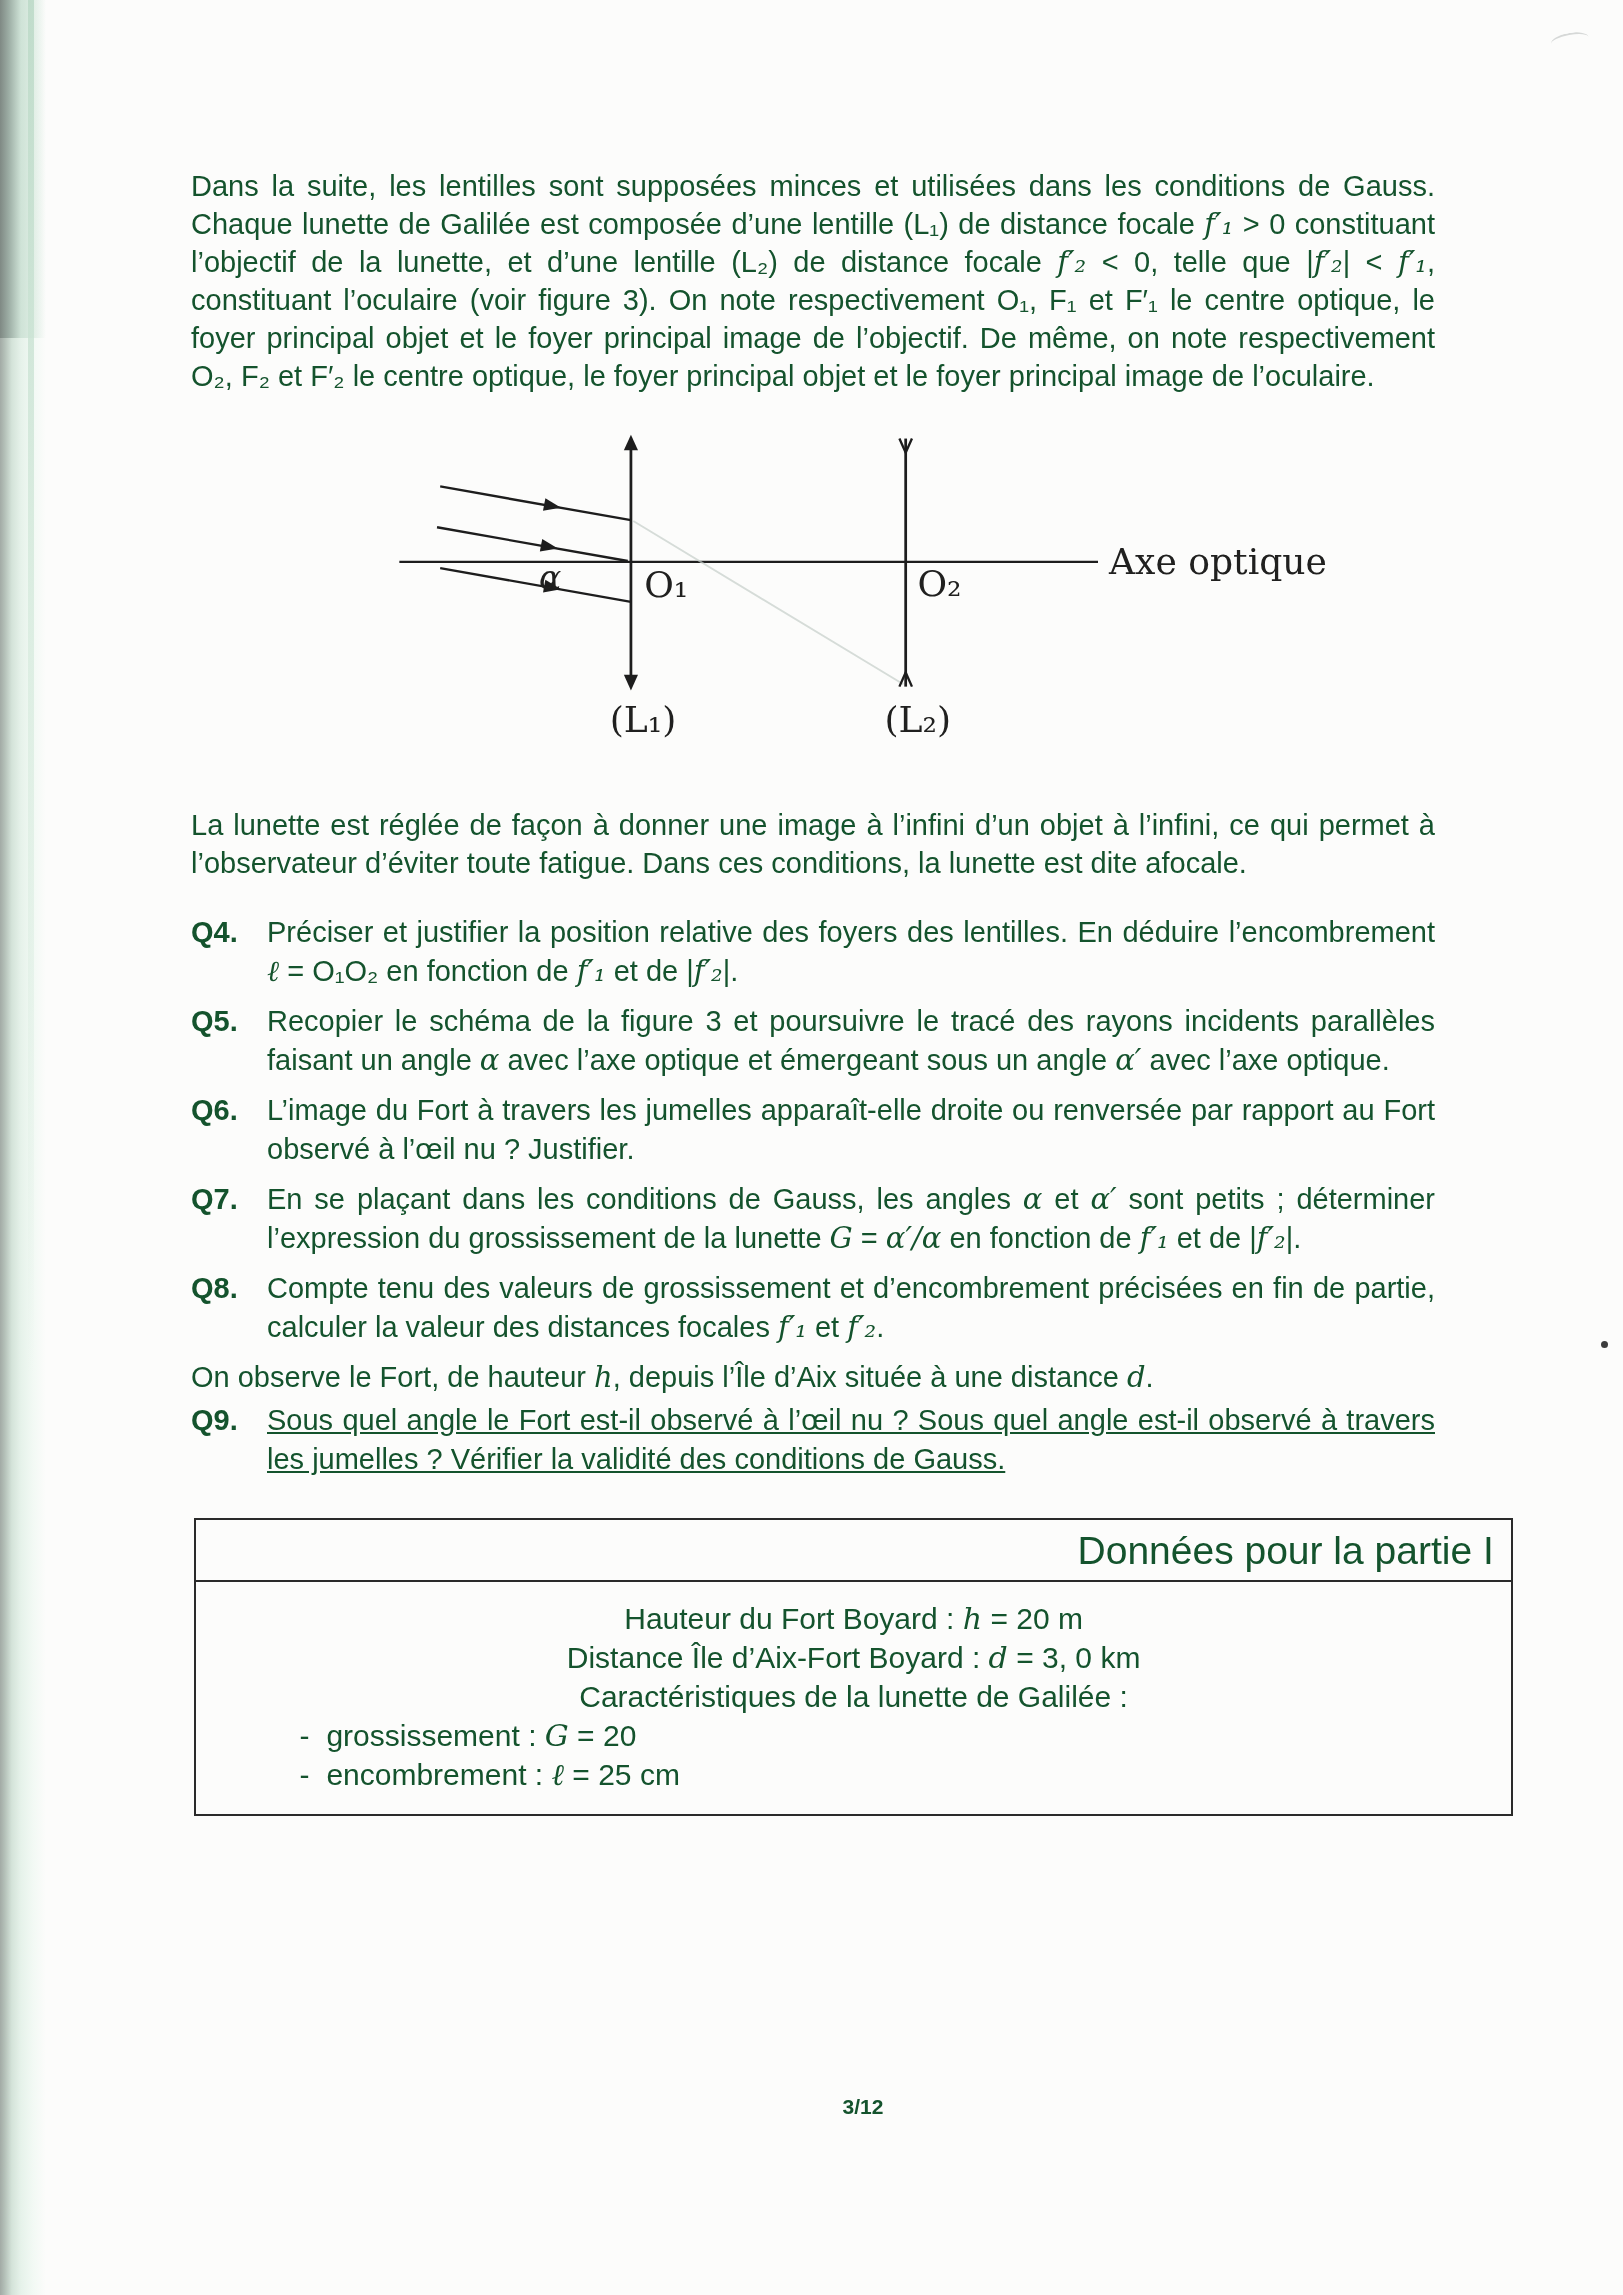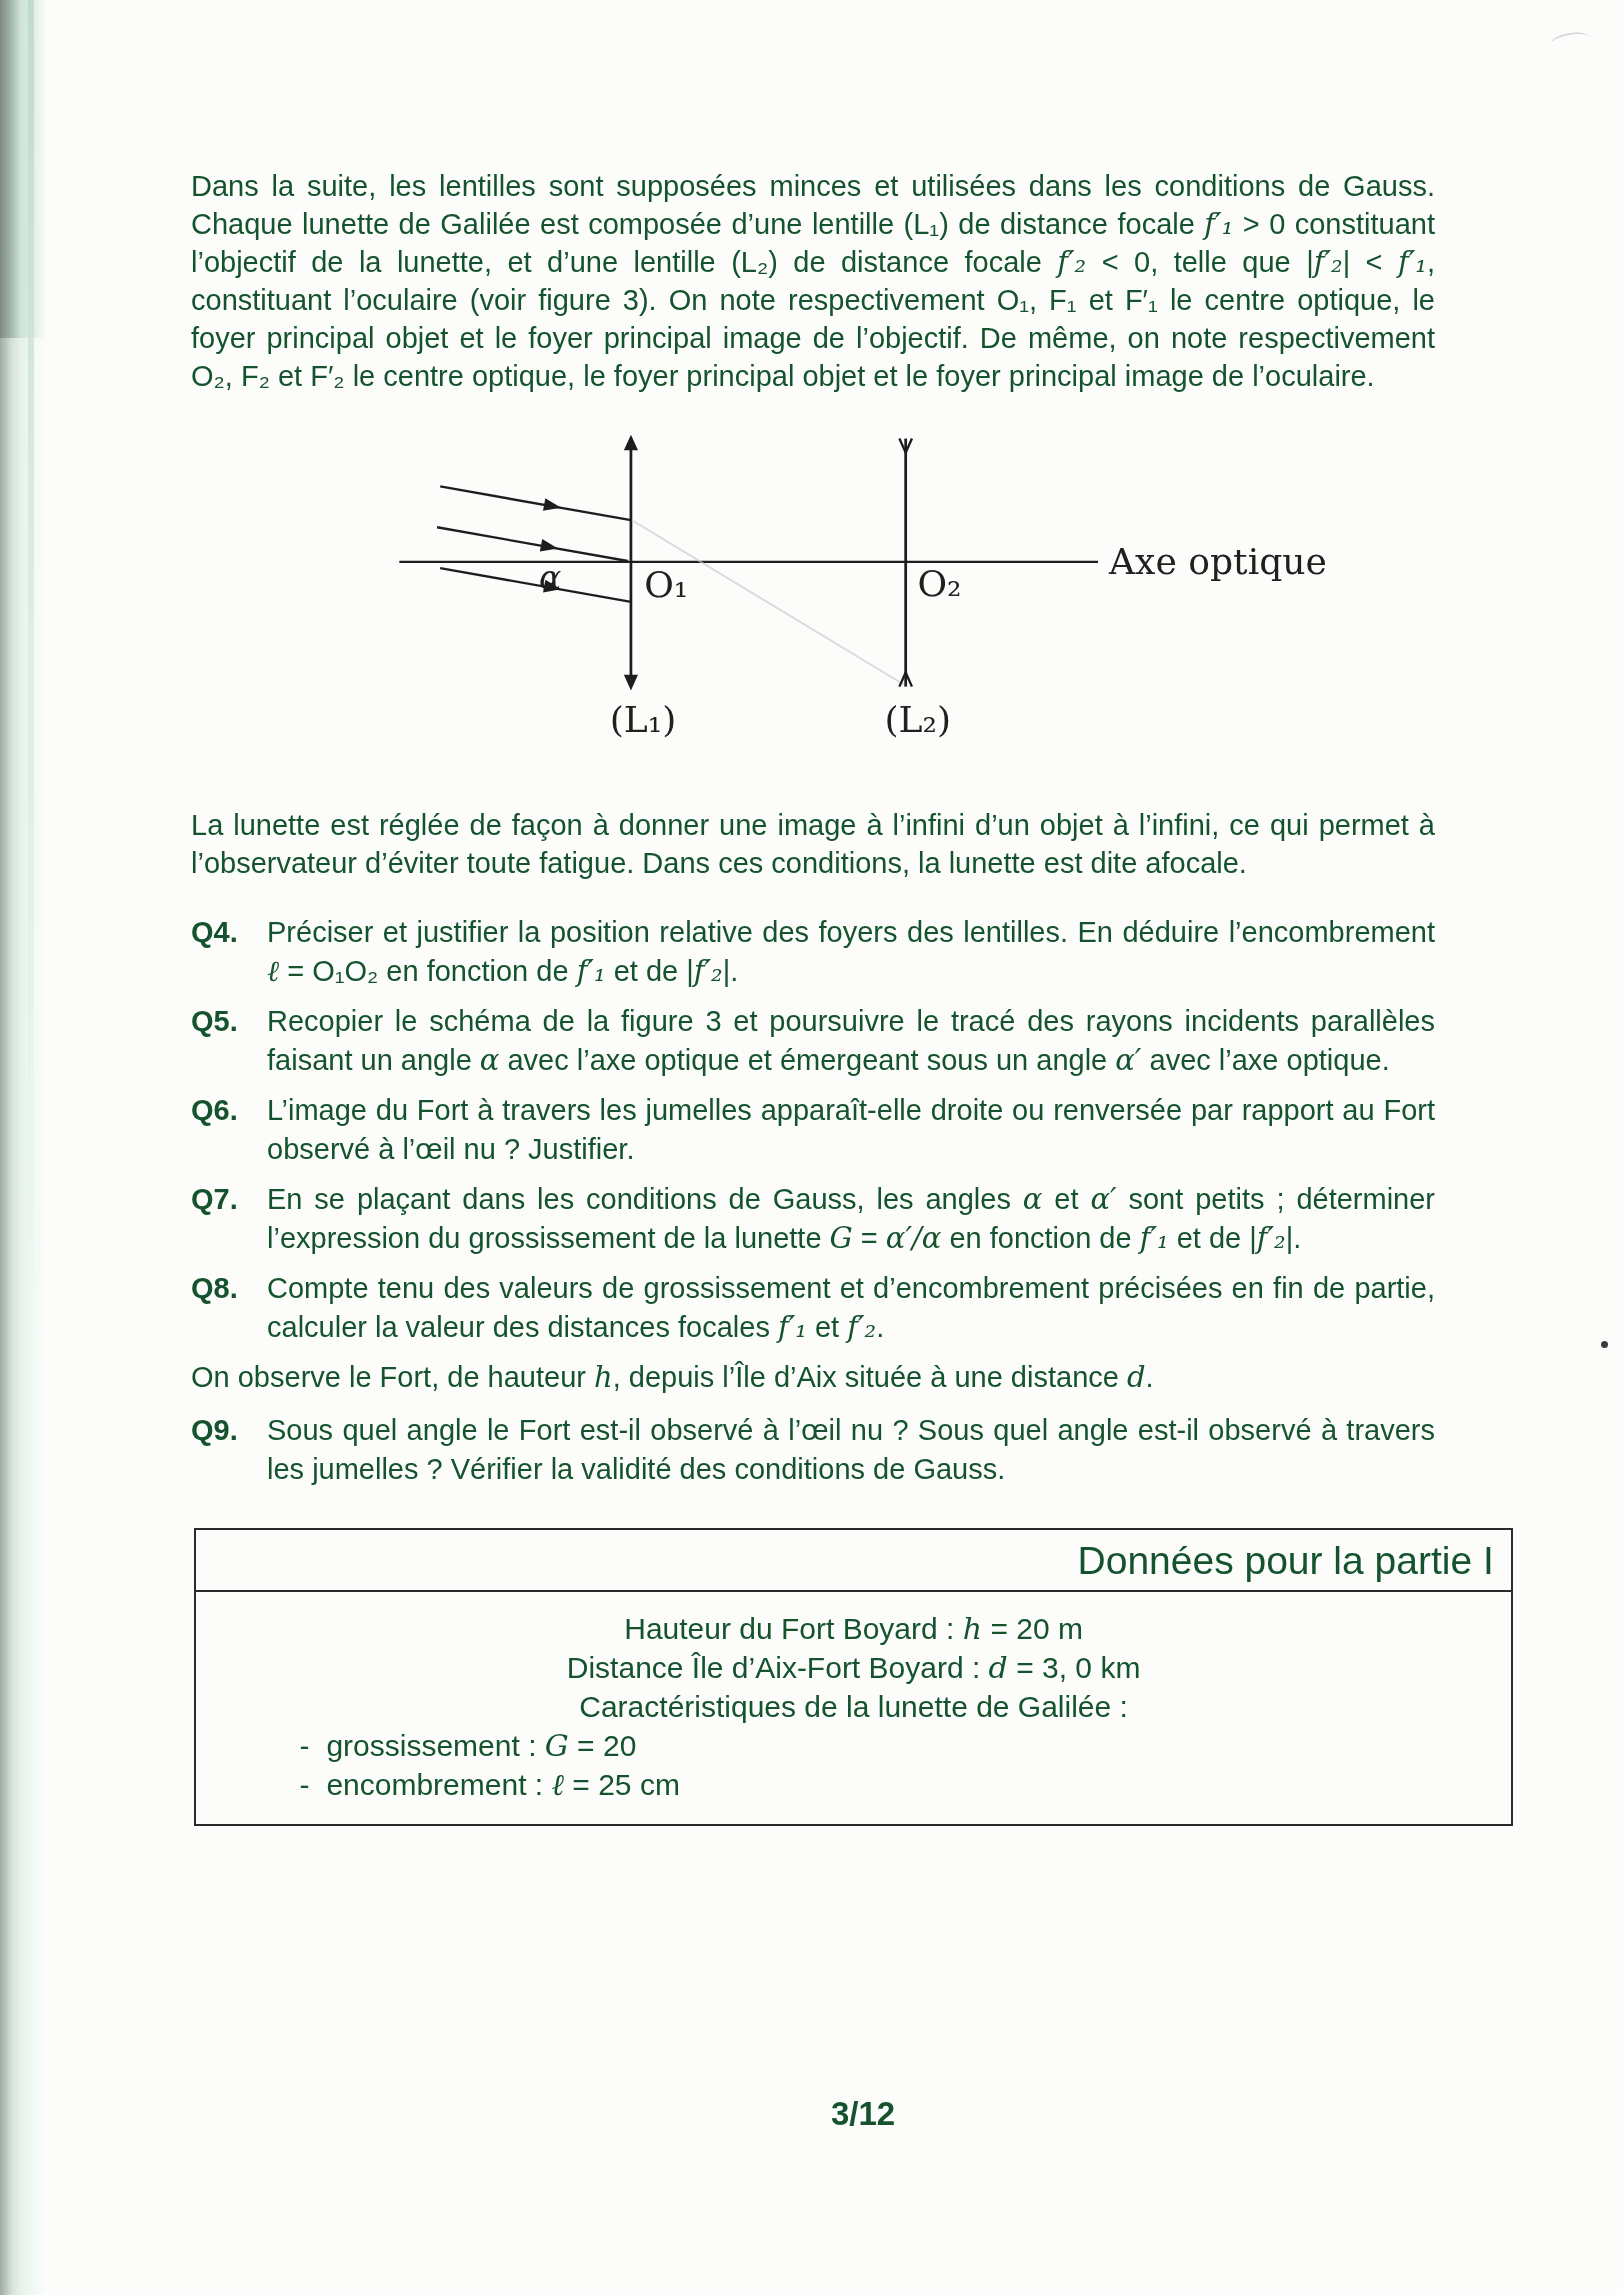--- a/index.html
+++ b/index.html
@@ -24,31 +24,31 @@
   .fig-serif{font-family:"DejaVu Serif",serif;fill:#20201f;}
   .caption{margin:12.6px 0 0 186px;width:982px;text-align:center;font-size:31px;line-height:38px;}
   .caption b{font-weight:bold;}
 
   .afocal{margin-top:66px;}
 
   .qlist{margin-top:31px;}
   .q{position:relative;padding-left:76px;font-size:29px;line-height:39px;text-align:justify;margin:0 0 11px 0;}
   .qlabel{position:absolute;left:0;top:0;font-weight:bold;}
   .interlude{margin-top:11px;line-height:38px;}
-  .q9{margin-top:15px;margin-bottom:0;}
+  .q9{margin-top:5px;margin-bottom:0;text-decoration:underline;}
 
   .databox{margin-top:39px;margin-left:3.1px;width:1319px;border:2.4px solid #2a2a2a;box-sizing:border-box;background:#fcfcfb;}
   .databox-title{font-size:39px;font-weight:normal;padding:8.6px 17.3px 7px 17.3px;border-bottom:2.4px solid #2a2a2a;text-align:right;}
   .databox-body{padding:17.3px 17.3px 20.4px 17.3px;font-size:30px;line-height:39px;}
   .databox-line{margin:0;text-align:center;}
   .databox-bullet{margin:0;padding-left:86px;}
   .dash{display:inline-block;width:27px;}
 
   .pagenum{position:absolute;top:2095px;left:0;width:100%;text-align:center;text-indent:102px;
-    font-size:33px;font-weight:bold;}
+    font-size:21px;font-weight:bold;}
 </style>
 </head>
 <body>
 
 <div class="page">
   <div class="scan-edge"></div>
   <div class="scan-edge-top"></div>
   <div class="scan-edge-line"></div>
   <div class="artifact-tilde"></div>
   <div class="artifact-dot"></div>

